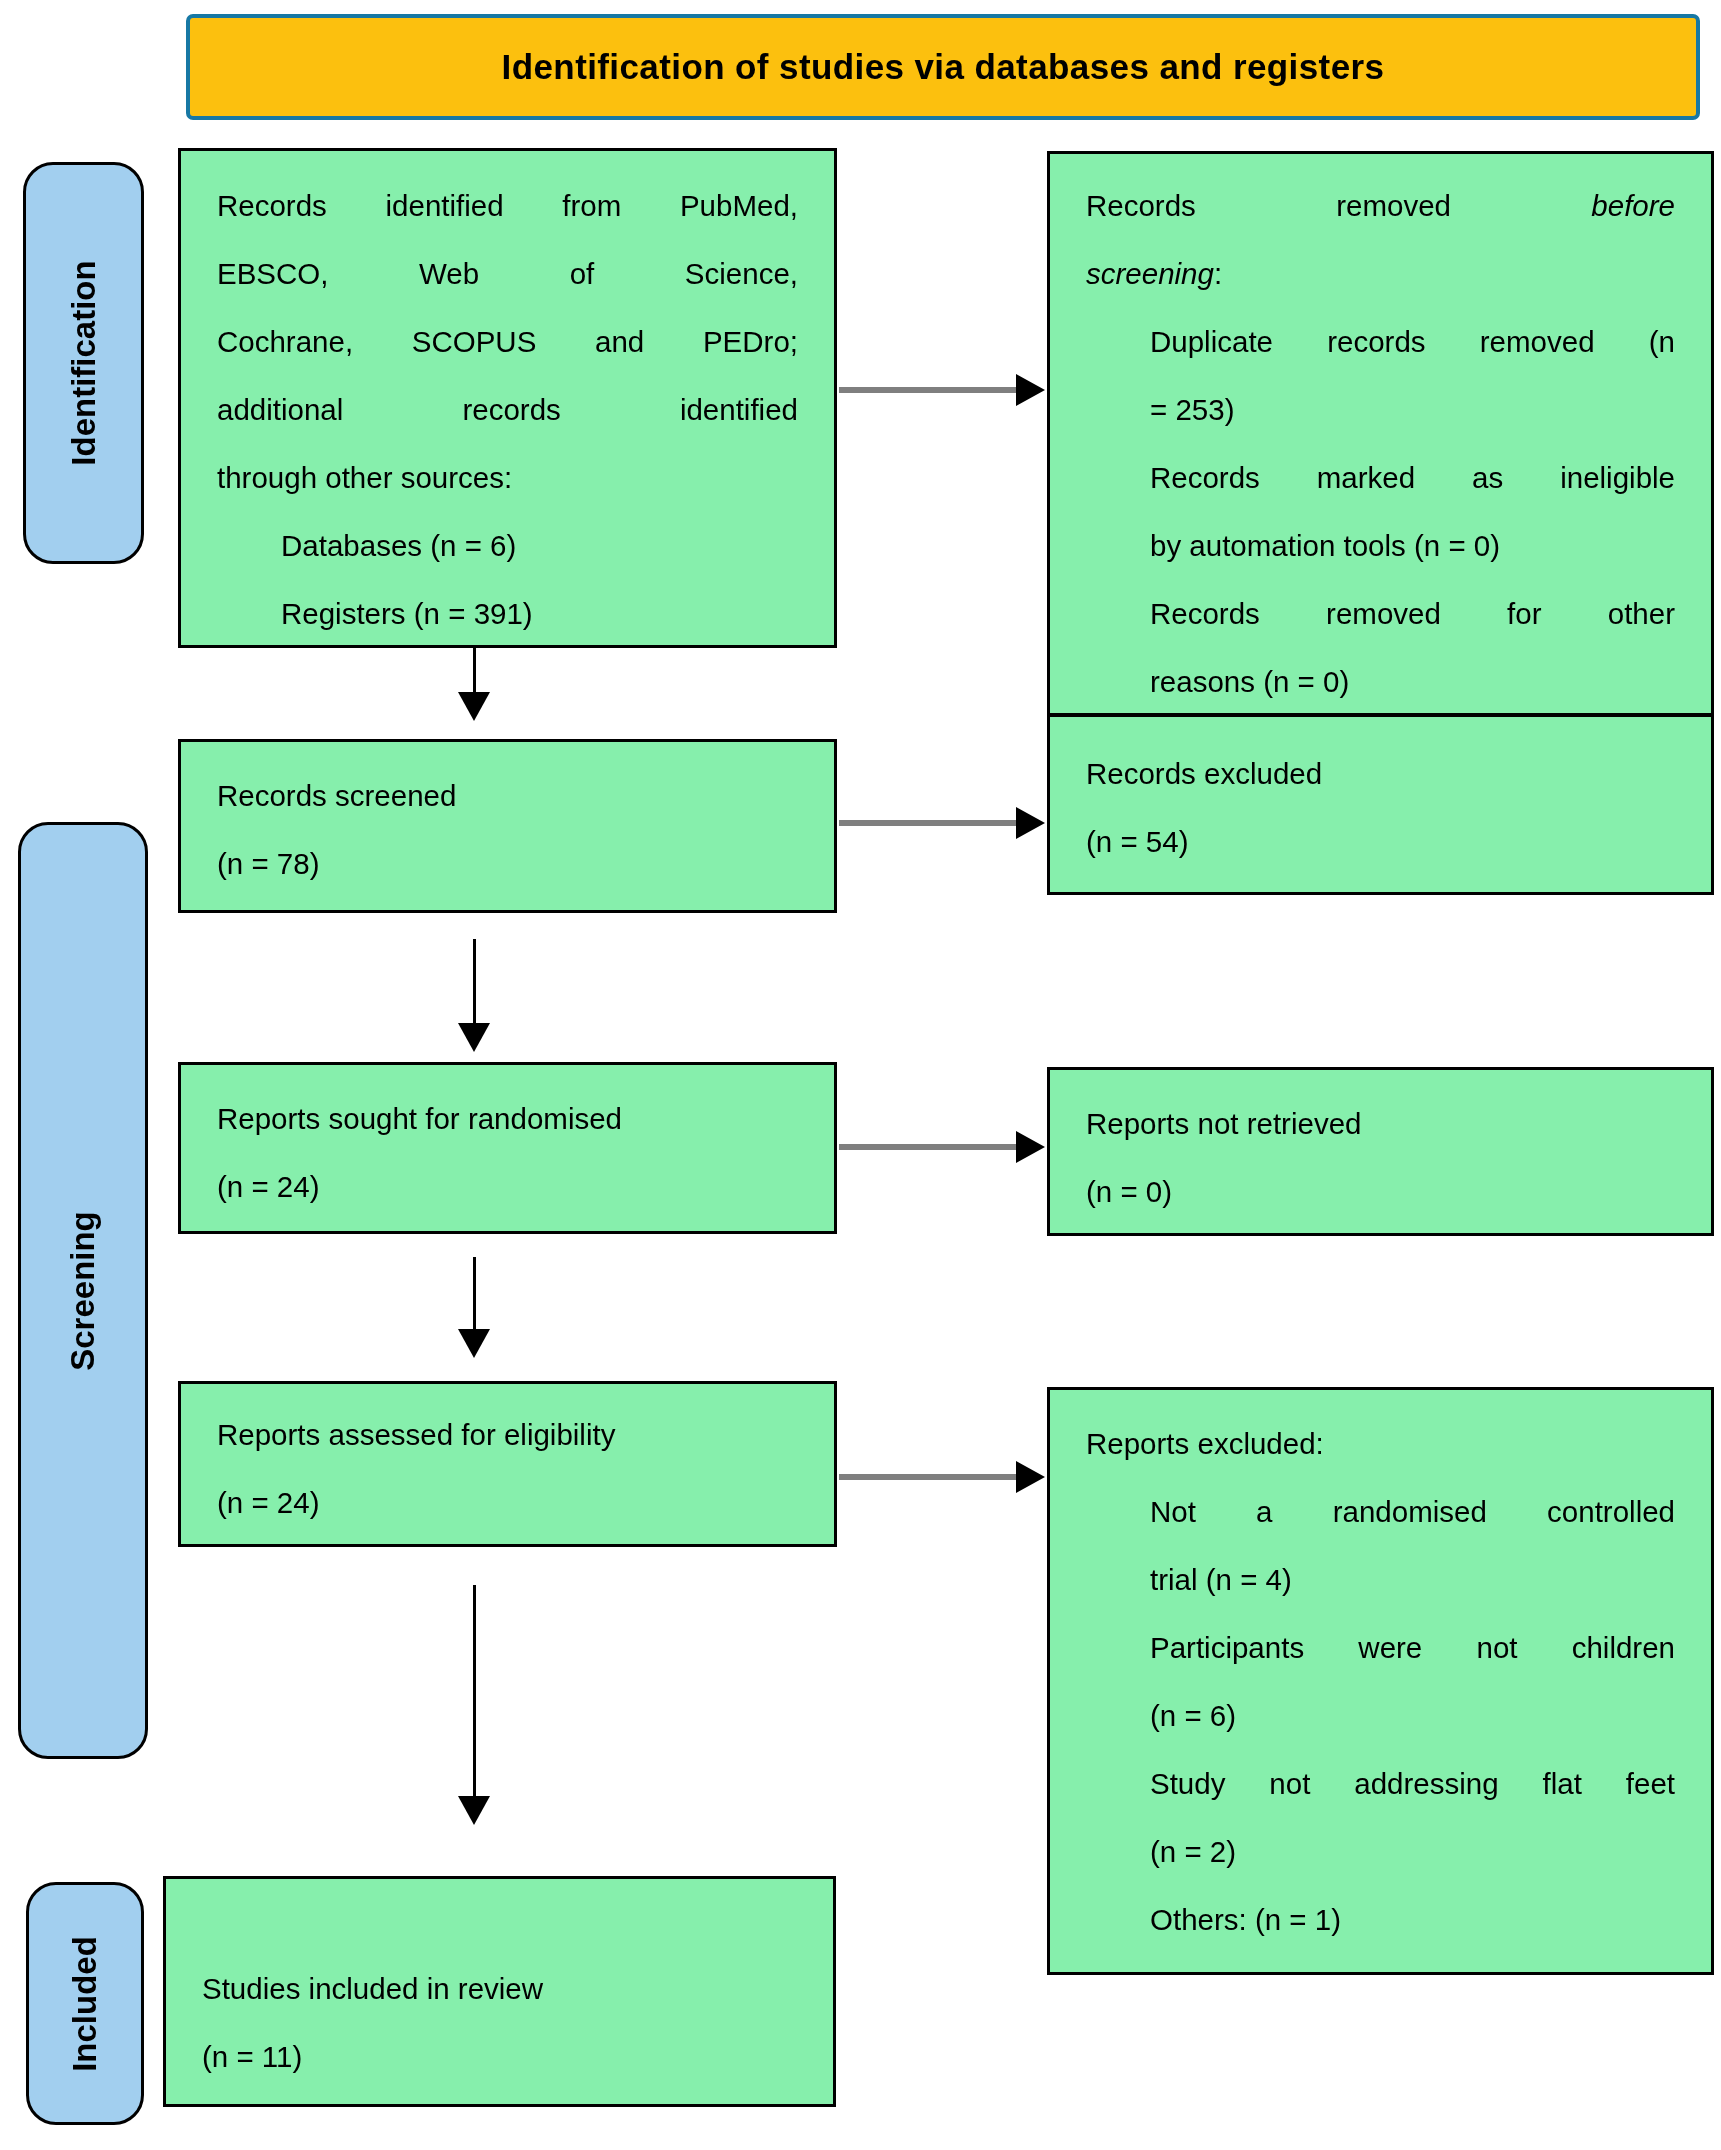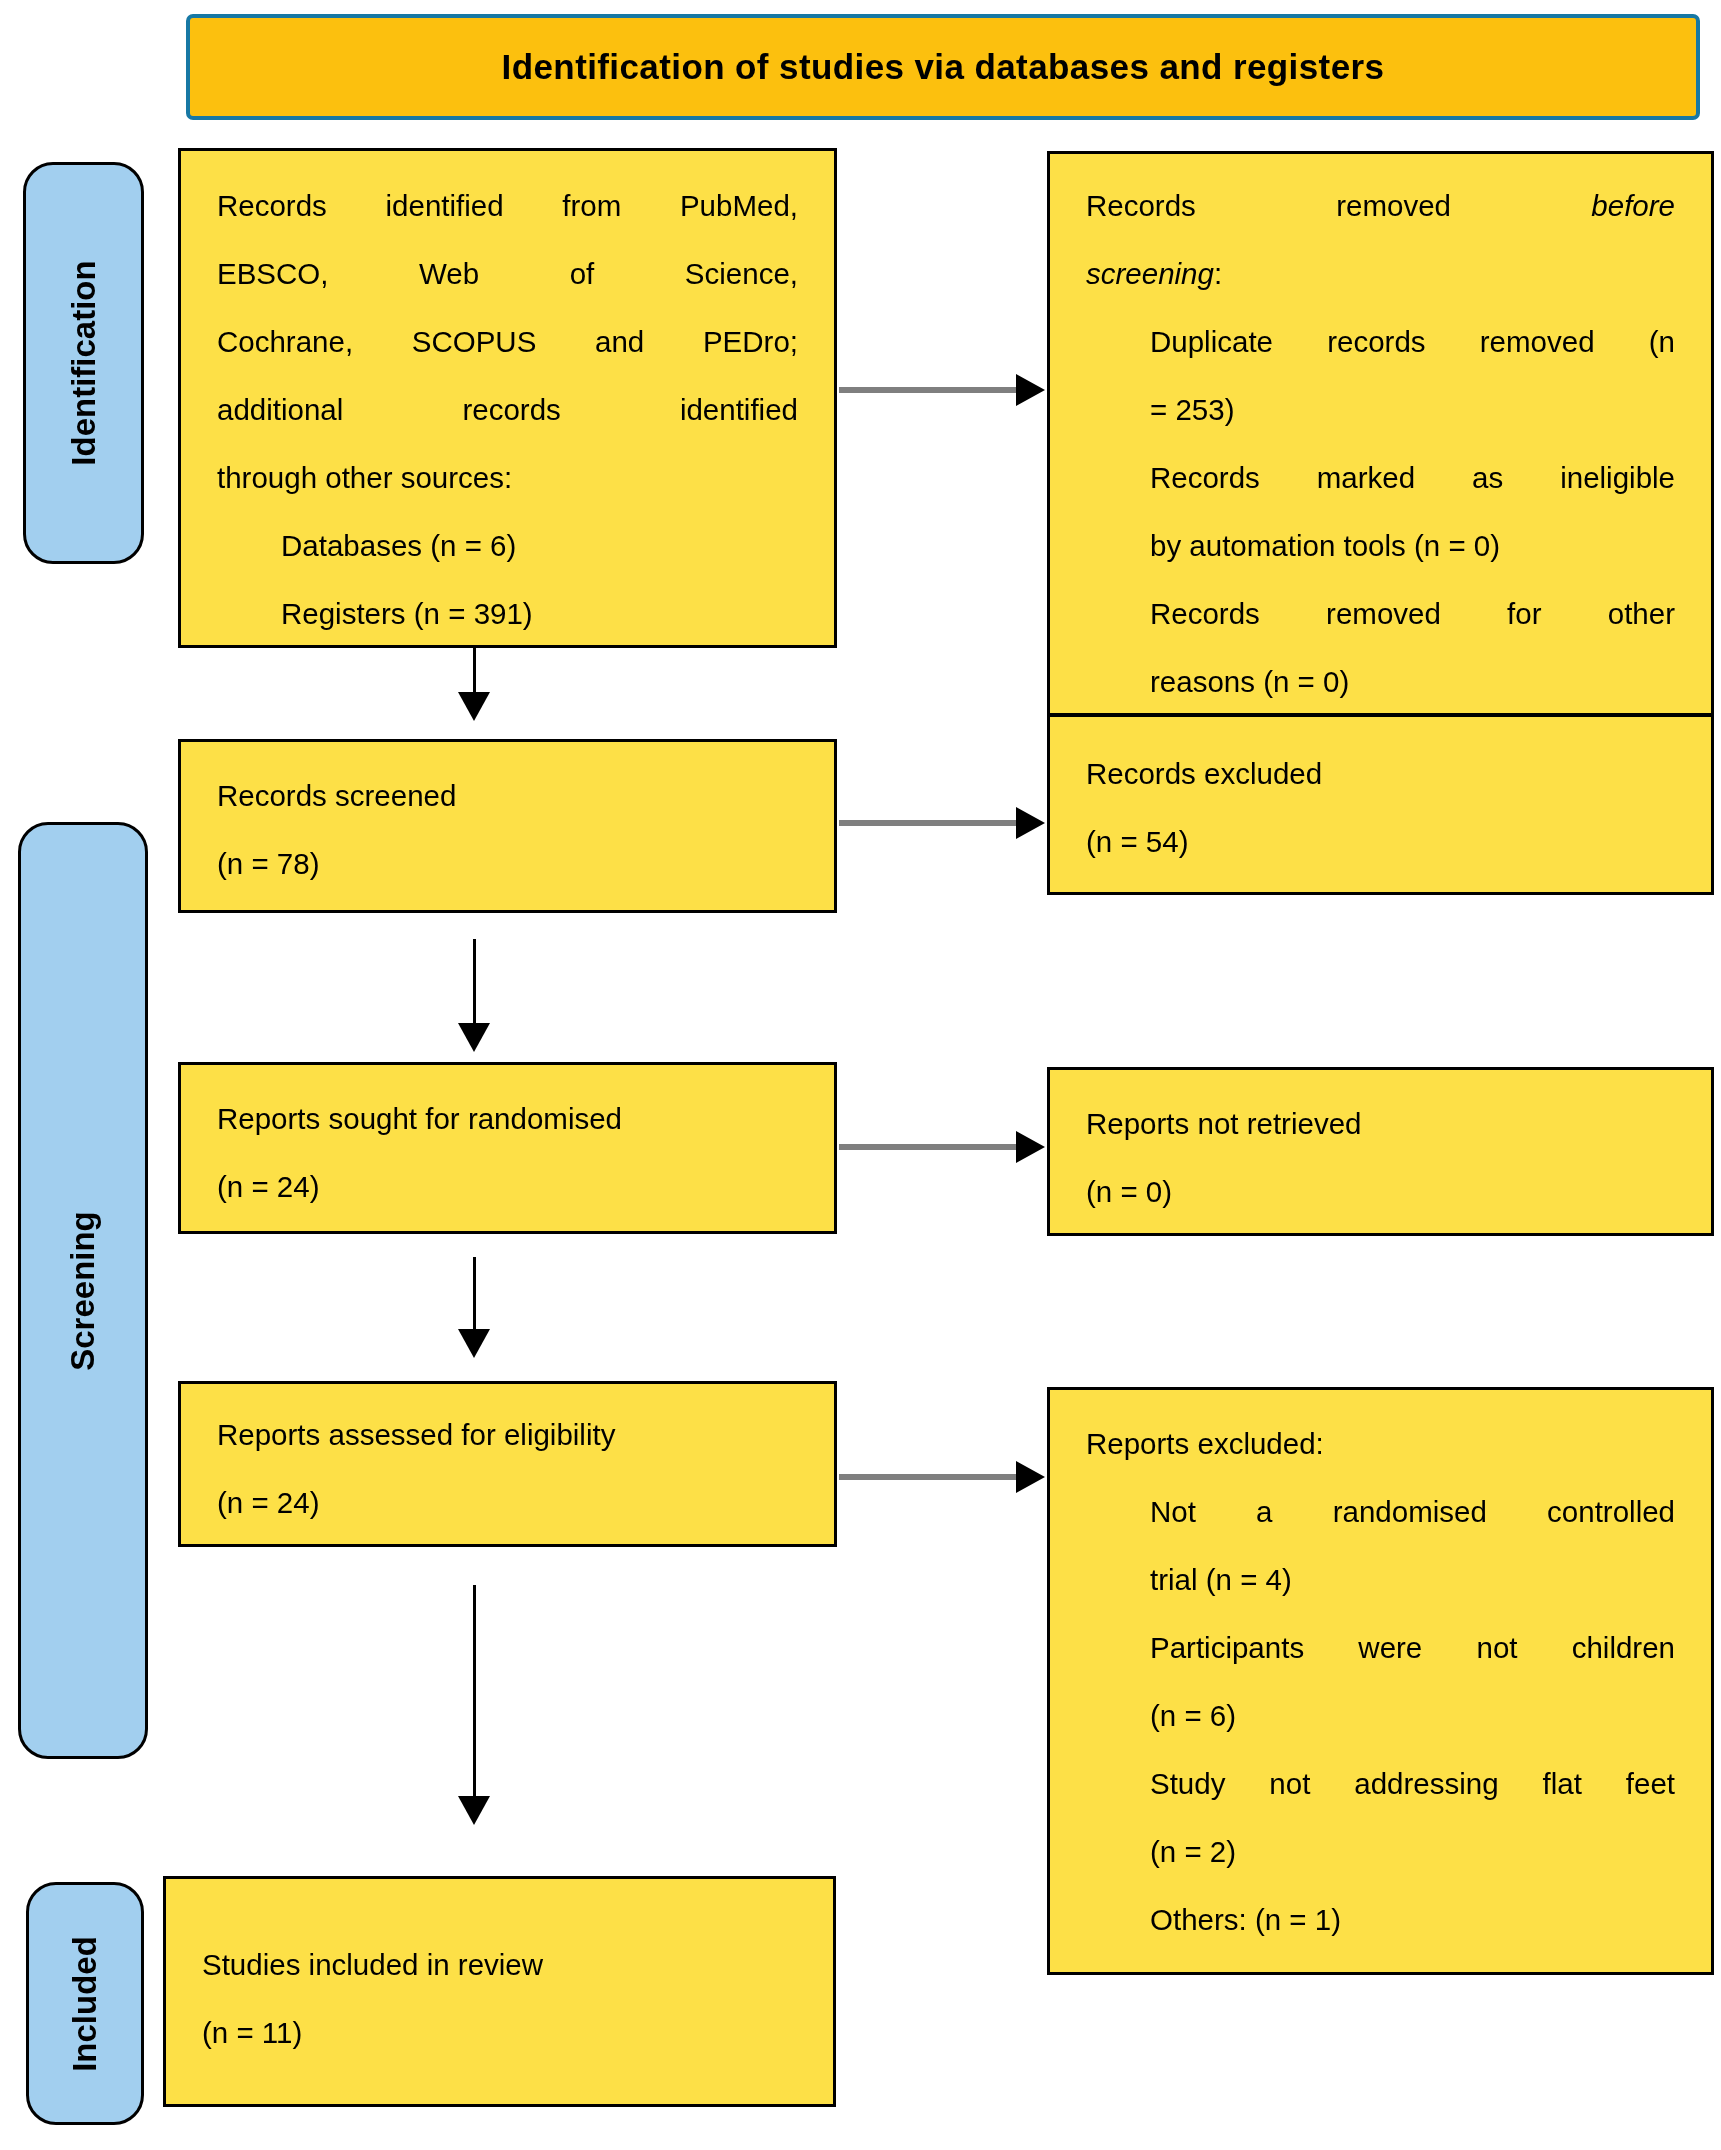--- a/index.html
+++ b/index.html
@@ -35,36 +35,36 @@
     transform:rotate(-90deg);
     white-space:nowrap;
     font-weight:bold;font-size:33px;
   }
   #stage-identification{left:23px;top:162px;width:121px;height:402px;}
   #stage-screening{left:18px;top:822px;width:130px;height:937px;}
   #stage-included{left:26px;top:1882px;width:118px;height:243px;}
   
   .fbox{
     position:absolute;
-    background:#fde047;
+    background:#86efac;
     border:3px solid #000;
     box-sizing:border-box;
     font-size:29.5px;
     line-height:68px;
     overflow:hidden;
   }
   #box-identified{left:178px;top:148px;width:659px;height:500px;padding:21px 36px;}
   #box-removed{left:1047px;top:151px;width:667px;height:565px;padding:18px 36px;}
   #box-screened{left:178px;top:739px;width:659px;height:174px;padding:19.6px 36px;}
   #box-rec-excluded{left:1047px;top:714px;width:667px;height:181px;padding:23px 36px;}
   #box-sought{left:178px;top:1062px;width:659px;height:172px;padding:19.6px 36px;}
   #box-not-retrieved{left:1047px;top:1067px;width:667px;height:169px;padding:19.6px 36px;}
   #box-assessed{left:178px;top:1381px;width:659px;height:166px;padding:16.6px 36px;}
   #box-rep-excluded{left:1047px;top:1387px;width:667px;height:588px;padding:19.6px 36px;}
-  #box-included{left:163px;top:1876px;width:673px;height:231px;padding:52px 36px;}
+  #box-included{left:163px;top:1876px;width:673px;height:231px;padding:76px 36px;}
   .line{text-align:left;white-space:nowrap;}
   .line.j{white-space:normal;text-align:justify;text-align-last:justify;}
   .line.ind{padding-left:64px;}
   .it{font-style:italic;}
   
   .harrow{position:absolute;height:0;}
   .harrow .shaft{
     position:absolute;left:0;right:23px;top:-3px;height:6px;
     background:var(--arrow-shaft-h,#7F7F7F);
   }

